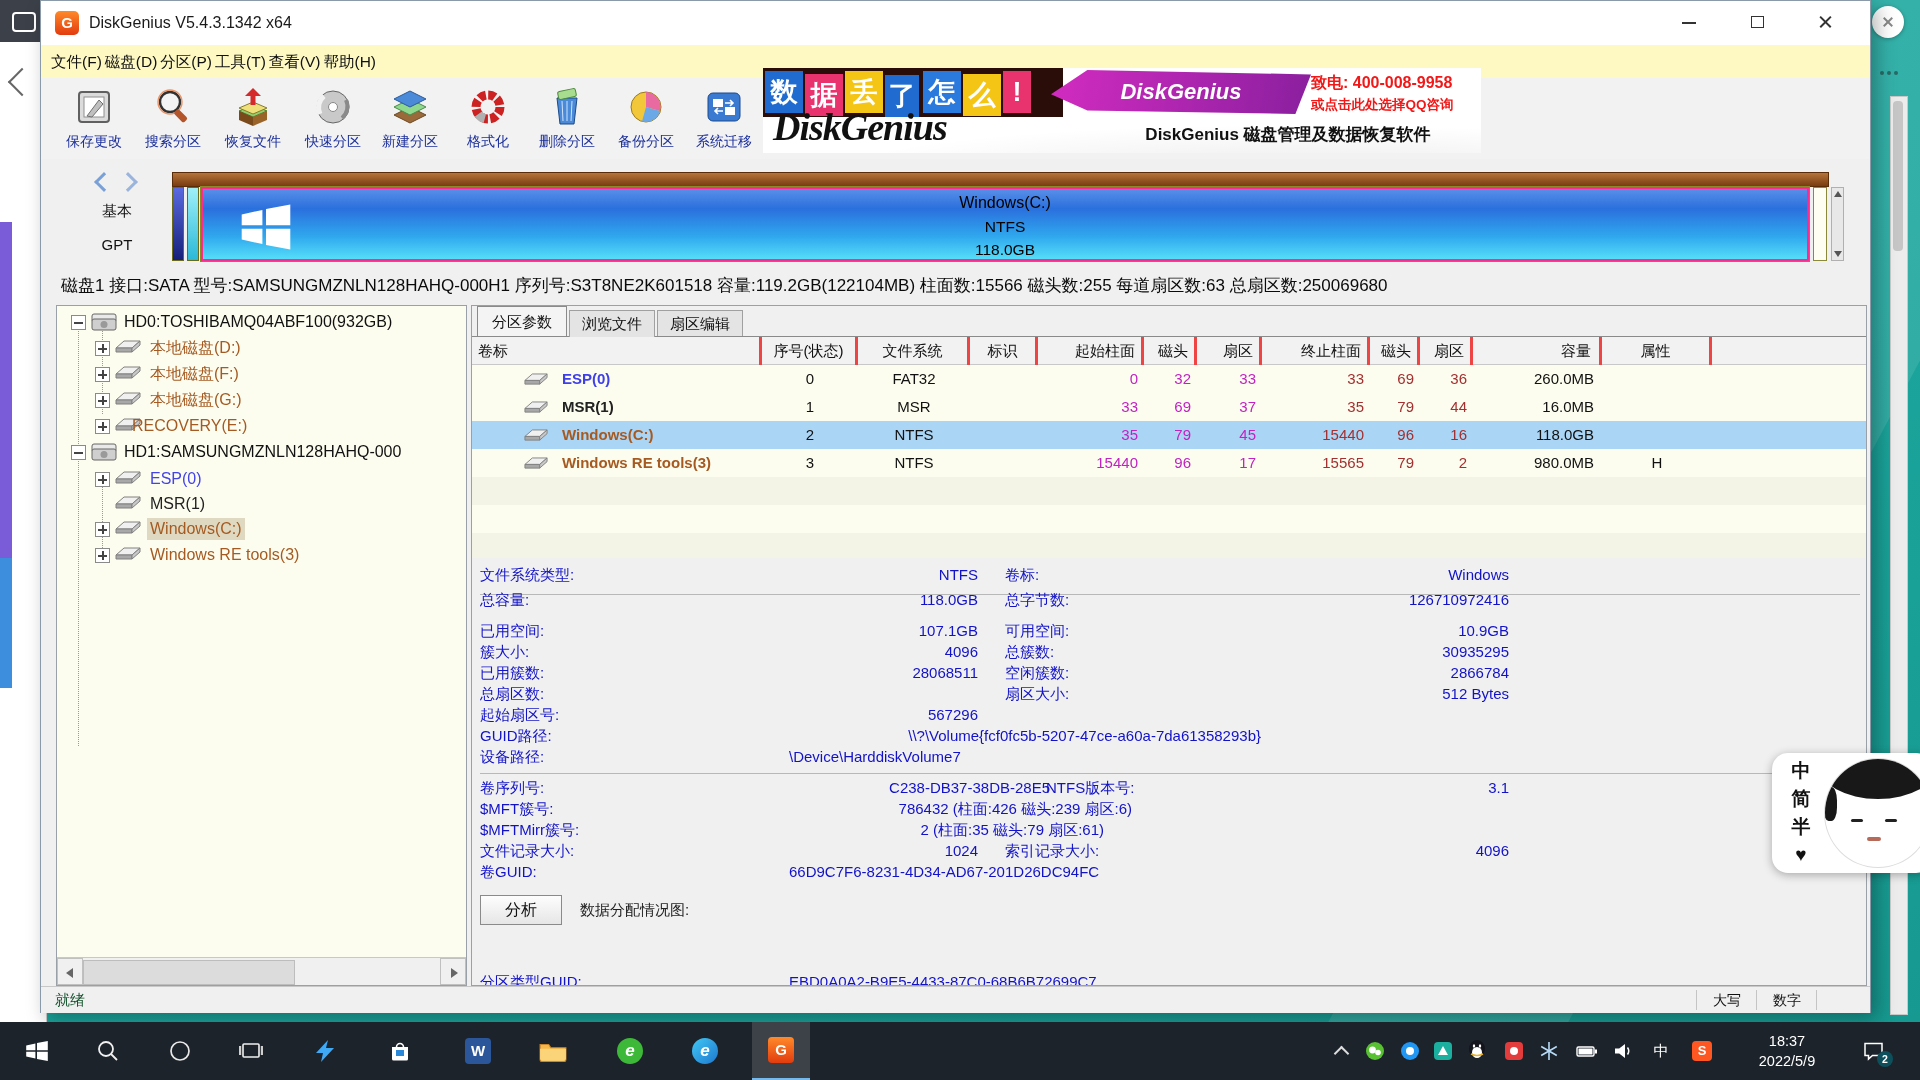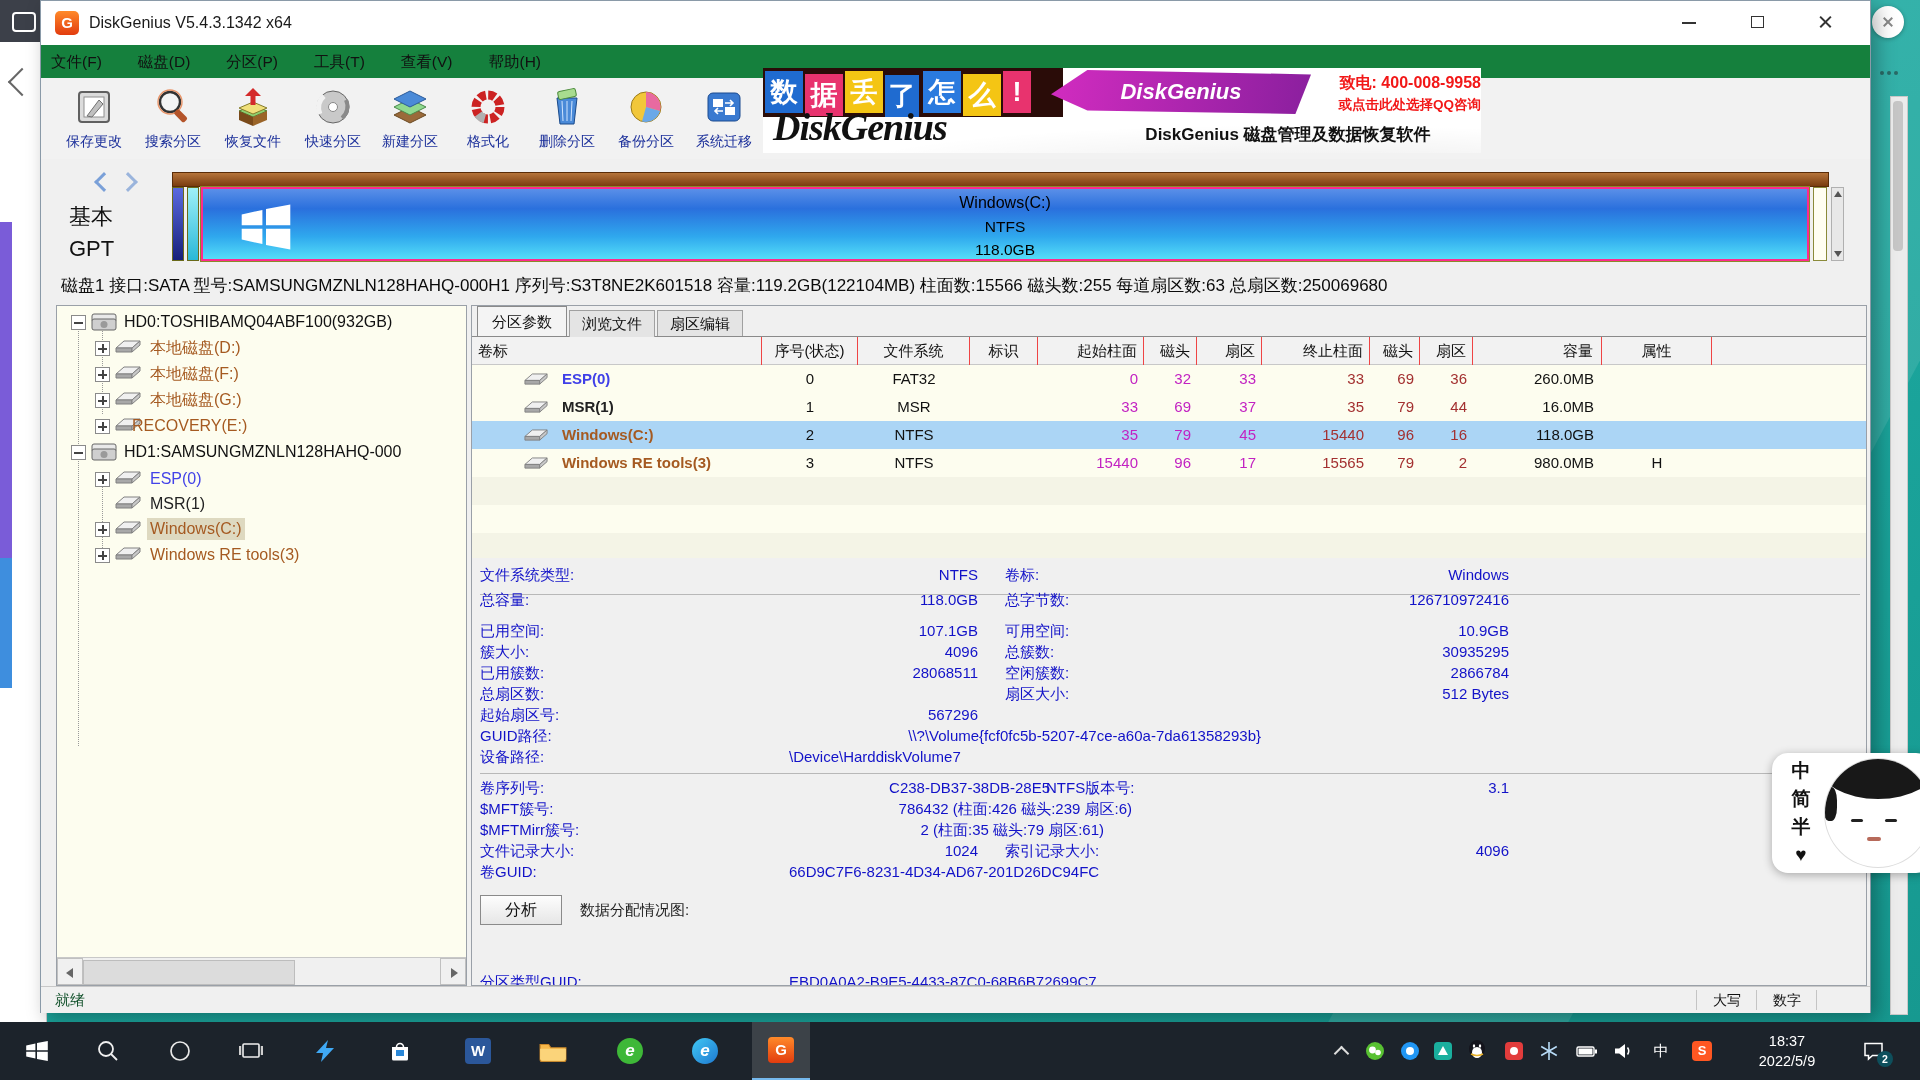--- a/index.html
+++ b/index.html
@@ -25,47 +25,47 @@
   .dgwin{position:absolute;left:40px;top:0;width:1831px;height:1013px;background:#f0f0f0;border:1px solid #8a9aa8;box-sizing:border-box;box-shadow:6px 6px 18px rgba(0,0,0,.30)}
   .titlebar{position:absolute;left:0;top:0;width:100%;height:44px;background:#fff}
   .app-ic{position:absolute;left:14px;top:10px;width:24px;height:24px;border-radius:5px;
           background:linear-gradient(180deg,#ff8a2a,#e23c0e);color:#fff;font-weight:bold;font-size:15px;line-height:24px;text-align:center}
   .title-text{position:absolute;left:48px;top:0;line-height:44px;font-size:16px;color:#1a1a1a}
   .winbtn{position:absolute;top:0;width:48px;height:42px}
   .g-min{position:absolute;left:17px;top:21px;width:14px;height:2px;background:#333}
   .g-max{position:absolute;left:18px;top:15px;width:11px;height:10px;border:1.5px solid #333}
   .g-x1{position:absolute;left:17px;top:20px;width:15px;height:1.8px;background:#333;transform:rotate(45deg)}
   .g-x2{position:absolute;left:17px;top:20px;width:15px;height:1.8px;background:#333;transform:rotate(-45deg)}
-  .menubar{position:absolute;left:0;top:44px;width:100%;height:33px;background:#15803d;display:flex;gap:36px;padding-left:10px;box-sizing:border-box}
+  .menubar{position:absolute;left:0;top:44px;width:100%;height:33px;background:#fef9c3;display:flex;gap:3px;padding-left:10px;box-sizing:border-box}
   .menu-item{line-height:33px;font-size:15.5px;color:#111}
   .toolbar{position:absolute;left:0;top:77px;width:100%;height:81px;background:#f2f2f2;border-bottom:1px solid #d8d8d8}
   .tb-btn{position:absolute;top:7px;width:76px;height:72px;text-align:center}
   .tb-ic{display:inline-block;width:40px;height:40px;margin-top:2px}
   .tb-lb{position:absolute;left:-4px;right:-4px;top:48px;font-size:14px;color:#1b2f9a;white-space:nowrap}
   
   .banner{position:absolute;left:722px;top:67px;width:718px;height:85px;background:#fff;overflow:hidden;cursor:pointer}
   .ban-top{position:absolute;left:0;top:0;width:100%;height:49px}
   .ban-dark{position:absolute;left:0;top:0;width:300px;height:49px;background:#2a0c08}
   .blk{position:absolute;top:3px;width:38px;height:42px;color:#fff;font-weight:bold;font-size:27px;line-height:42px;text-align:center}
   .ban-ribbon{position:absolute;left:288px;top:2px;width:260px;height:44px;background:linear-gradient(100deg,#d22cc0,#8a1f9e);
               clip-path:polygon(0 55%,14% 0,100% 10%,94% 100%,14% 92%);color:#fff;font-weight:bold;font-style:italic;
               font-size:22px;line-height:44px;text-align:center}
-  .ban-phone{position:absolute;left:548px;top:0;width:170px;height:49px;background:#fff;text-align:right}
+  .ban-phone{position:absolute;left:548px;top:0;width:170px;height:49px;background:#fff;}
   .ban-phone div{color:#f21818;font-weight:bold}
   .ban-bottom{position:absolute;left:0;top:49px;width:100%;height:36px;background:
      radial-gradient(ellipse at 75% 140%, rgba(0,0,0,.07), transparent 60%),#fff}
   .ban-logo{position:absolute;left:10px;top:-12px;font-family:"Liberation Serif","DejaVu Serif",serif;
             font-weight:bold;font-style:italic;font-size:38px;color:#111;letter-spacing:-1px}
   .ban-tag{position:absolute;left:340px;top:6px;width:370px;text-align:center;font-size:17px;font-weight:bold;color:#111}
   
   .psec{position:absolute;left:0;top:158px;width:100%;height:107px;background:#f0f0f0}
   .chev{display:inline-block;width:11px;height:11px;border-left:3px solid #7aa0d8;border-bottom:3px solid #7aa0d8}
   .chev.l{transform:rotate(45deg)}
   .chev.r{transform:rotate(225deg);border-color:#9ab4dc}
-  .ptype{position:absolute;width:96px;font-size:22px;color:#111}
+  .ptype{position:absolute;width:96px;text-align:center;font-size:15px;color:#111}
   .dstrip{position:absolute;left:131px;top:13px;width:1657px;height:15px;
           background:linear-gradient(180deg,#b5743a,#7a3c10);border:1px solid #5a2c08;box-sizing:border-box}
   .sliver{position:absolute;top:28px;height:74px;box-sizing:border-box;border:1px solid #6a6a1a}
   .winpart{position:absolute;left:160px;top:28px;width:1608px;height:74px;box-sizing:border-box;
            border:2.5px solid #ff2a8d;box-shadow:0 0 0 1px #8a8a2a;
            background:linear-gradient(180deg,#5a8fe8 0%,#2a70dd 28%,#2fa8ee 68%,#55ddf8 100%);
            text-align:center;color:#000}
   .winpart .ln{line-height:23.5px;font-size:15.5px}
   .winlogo{position:absolute;left:32px;top:11px;width:62px;height:54px}
   .rsliver{position:absolute;left:1772px;top:28px;width:14px;height:74px;background:#fffef2;border:1px solid #8a8a3a;box-sizing:border-box}
@@ -92,21 +92,21 @@
   
   .rpanel{position:absolute;left:430px;top:304px;width:1396px;height:681px;background:#f0f0f0;border:1px solid #9aa0a8;box-sizing:border-box;overflow:hidden}
   .tabbar{position:absolute;left:0;top:0;width:100%;height:31px;border-bottom:1px solid #8a8a8a;box-sizing:border-box}
   .tab{position:absolute;text-align:center;font-size:15px;color:#111}
   .tab.active{left:5px;top:0;width:90px;height:30px;line-height:30px;background:#f4f4f4;border:1px solid #8a8a8a;border-bottom:none;box-sizing:border-box;z-index:2}
   .tab.t2{left:97px;top:4px;width:86px;height:30px;line-height:26px;background:#e4e4e4;border:1px solid #a0a0a0;border-bottom:none;box-sizing:border-box}
   .tab.t3{left:185px;top:4px;width:86px;height:26px;line-height:26px;background:#e4e4e4;border:1px solid #a0a0a0;border-bottom:none;box-sizing:border-box}
   .thead{position:absolute;left:0;top:31px;width:100%;height:28px;background:#f2f2f2;border-bottom:1px solid #c8c8c8;box-sizing:border-box}
   .trowt{position:absolute;left:0;width:100%;height:28px}
   .cell{position:absolute;top:0;height:28px;line-height:28px;font-size:15px;color:#111;white-space:nowrap;overflow:hidden;box-sizing:border-box}
-  .hcell{border-right:1px solid #ef4444}
+  .hcell{border-right:3px solid #ef4444}
   .c-name{left:0;width:290px;padding-left:90px}
   .hc-name{left:0;width:290px;padding-left:6px}
   .c-seq{left:290px;width:96px;text-align:center}
   .c-fs{left:386px;width:112px;text-align:center}
   .c-id{left:498px;width:68px;text-align:center}
   .c-c1{left:566px;width:106px;text-align:right;padding-right:6px}
   .c-h1{left:672px;width:53px;text-align:right;padding-right:6px}
   .c-s1{left:725px;width:65px;text-align:right;padding-right:6px}
   .c-c2{left:790px;width:108px;text-align:right;padding-right:6px}
   .c-h2{left:898px;width:50px;text-align:right;padding-right:6px}

